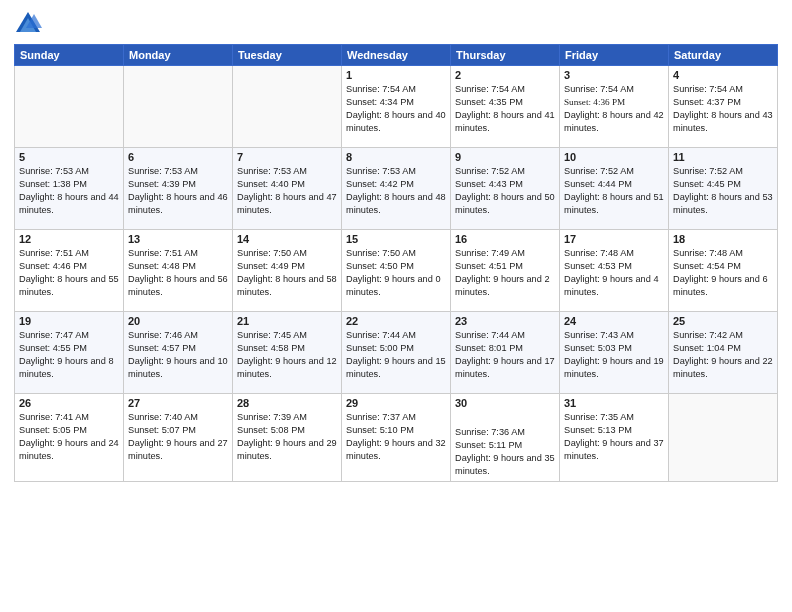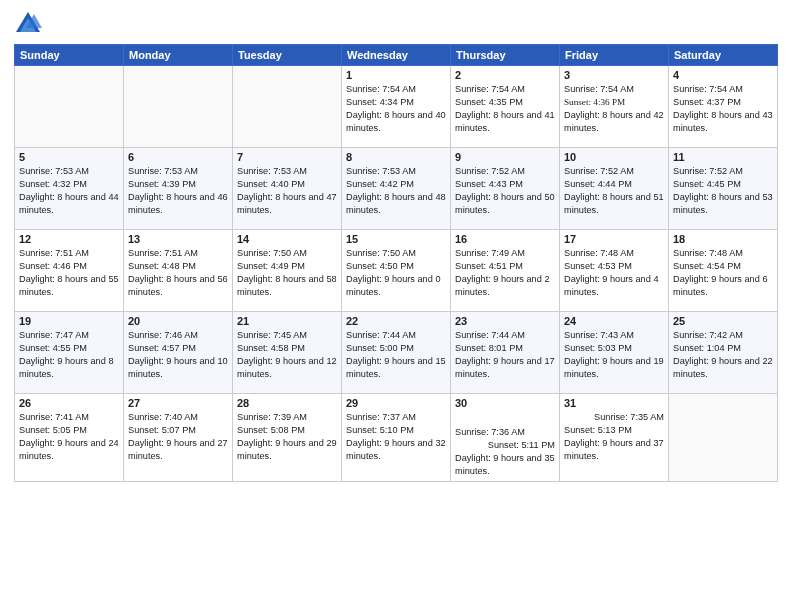--- a/index.html
+++ b/index.html
@@ -139,21 +139,21 @@
             <div class="day-num">4</div>
             <div style="line-height: 1.4;">Sunrise: 7:54 AM</div>
             <div style="line-height: 1.4;">Sunset: 4:37 PM</div>
             <div style="line-height: 1.4;">Daylight: 8 hours and 43 minutes.</div>
           </td>
         </tr>
         <tr>
           <td>
             <div class="day-num">5</div>
             <div style="line-height: 1.4;">Sunrise: 7:53 AM</div>
-            <div style="line-height: 1.4;">Sunset: 4:32 PM</div>
+            <div style="line-height: 1.4;">Sunset: 1:38 PM</div>
             <div style="line-height: 1.4;">Daylight: 8 hours and 44 minutes.</div>
           </td>
           <td>
             <div class="day-num">6</div>
             <div style="line-height: 1.4;">Sunrise: 7:53 AM</div>
             <div style="line-height: 1.4;">Sunset: 4:39 PM</div>
             <div style="line-height: 1.4;">Daylight: 8 hours and 46 minutes.</div>
           </td>
           <td>
             <div class="day-num">7</div>
@@ -295,26 +295,26 @@
           </td>
           <td>
             <div class="day-num">29</div>
             <div style="line-height: 1.4;">Sunrise: 7:37 AM</div>
             <div style="line-height: 1.4;">Sunset: 5:10 PM</div>
             <div style="line-height: 1.4;">Daylight: 9 hours and 32 minutes.</div>
           </td>
           <td>
             <div class="day-num">30</div>
             <div style="line-height: 1.4; margin-top: 17px;">Sunrise: 7:36 AM</div>
-            <div style="line-height: 1.4; text-align: right;">Sunset: 5:11 PM</div>
+            <div style="line-height: 1.4;">Sunset: 5:11 PM</div>
             <div style="line-height: 1.4;">Daylight: 9 hours and 35 minutes.</div>
           </td>
           <td>
             <div class="day-num">31</div>
-            <div style="line-height: 1.4; text-align: right;">Sunrise: 7:35 AM</div>
+            <div style="line-height: 1.4;">Sunrise: 7:35 AM</div>
             <div style="line-height: 1.4;">Sunset: 5:13 PM</div>
             <div style="line-height: 1.4;">Daylight: 9 hours and 37 minutes.</div>
           </td>
           <td class="empty"></td>
         </tr>
       </tbody>
   </table>
 </div>
 
 </body></html>

